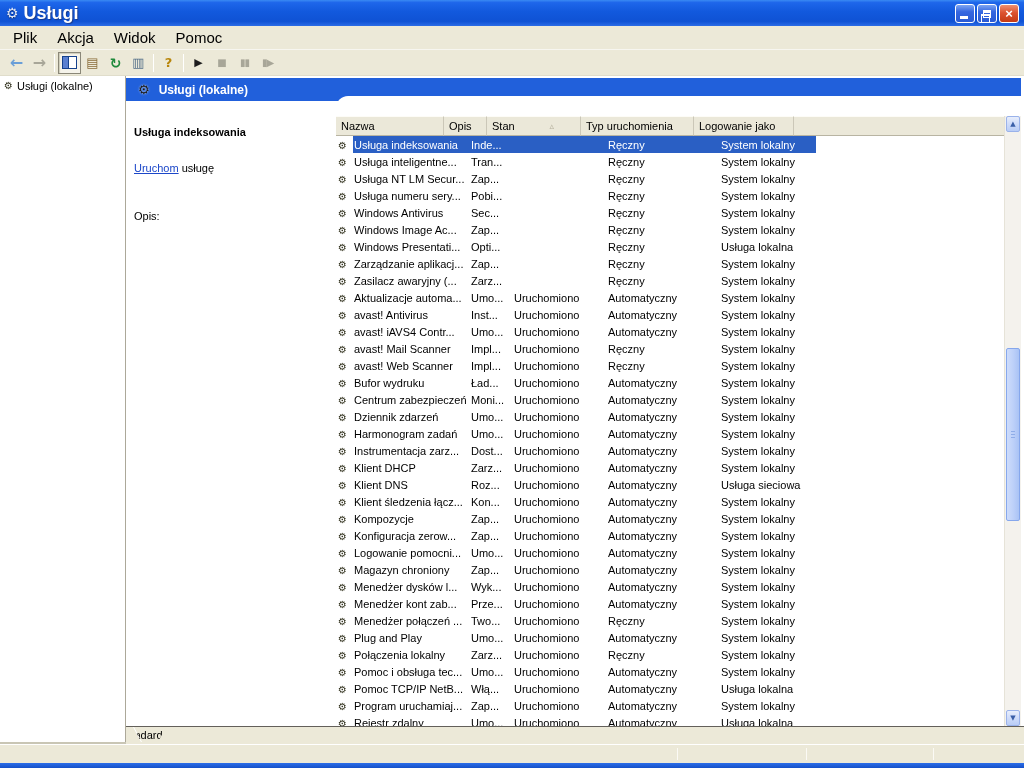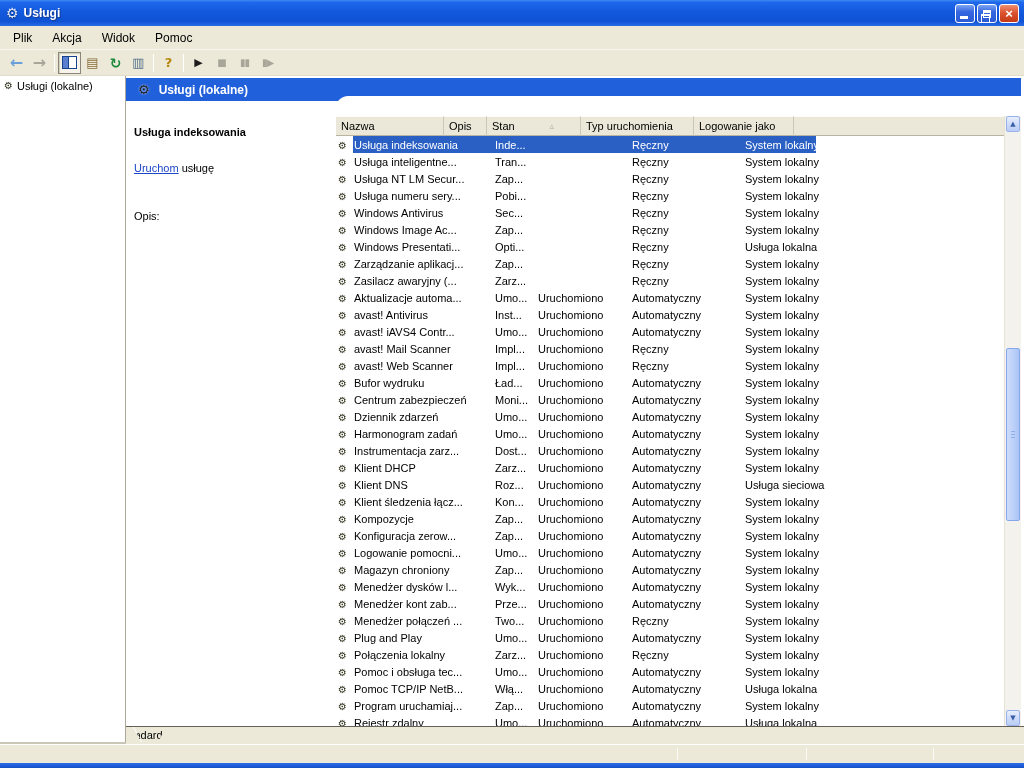--- a/index.html
+++ b/index.html
@@ -3,33 +3,33 @@
 <meta charset="utf-8">
 <style>
   * { margin:0; padding:0; box-sizing:border-box; }
   html,body { width:1024px; height:768px; overflow:hidden; font-family:"Liberation Sans", sans-serif; background:#ece9d8; }
   .window { position:absolute; inset:0; }
 
   
   .titlebar { height:26px; display:flex; align-items:center; padding:0 5px 0 6px;
     background:linear-gradient(180deg,#3a8af3 0%,#1e66ea 10%,#1259dd 45%,#0f52d4 82%,#2b6ce6 100%); }
   .title-icon { font-family:"DejaVu Sans",sans-serif; color:#dfe6f5; font-size:14px; margin-right:5px; text-shadow:0 1px 1px #052a7a; }
-  .title-text { color:#fff; font-weight:bold; font-size:12px; text-shadow:1px 1px 1px #1a3a8a; flex:1; }
+  .title-text { color:#fff; font-weight:bold; font-size:18px; text-shadow:1px 1px 1px #1a3a8a; flex:1; }
   .winbtn { width:20px; height:19px; margin-left:2px; border:1px solid #fff; border-radius:3px;
     display:flex; align-items:center; justify-content:center; position:relative;
     background:linear-gradient(180deg,#7da5f2 0%,#3567e0 40%,#2a5bd4 100%); }
   .winbtn.close { background:linear-gradient(180deg,#ef9070 0%,#dc5330 45%,#c43a14 100%); }
   .glyph-min { position:absolute; left:4px; bottom:3px; width:8px; height:3px; background:#fff; }
   .glyph-restore { position:absolute; left:5px; top:5px; width:8px; height:8px; border:1px solid #fff; border-top:3px solid #fff; background:transparent; }
   .glyph-restore::before { content:""; position:absolute; left:-3px; top:1px; width:7px; height:6px; border:1px solid #fff; border-top:2px solid #fff; background:rgba(220,90,50,0); }
   .glyph-close { color:#fff; font-size:13px; font-weight:bold; line-height:1; }
 
   
   .menubar { height:24px; background:#ece9d8; display:flex; align-items:center; padding-left:3px; border-bottom:1px solid #f7f6f0; }
-  .menu-item { font-size:12px; color:#000; padding:4px 10px; }
+  .menu-item { font-size:15px; color:#000; padding:4px 10px; }
 
   
   .toolbar { height:26px; background:#ece9d8; display:flex; align-items:center; padding-left:5px; border-bottom:1px solid #e0ddcb; }
   .tbtn { width:23px; height:22px; display:flex; align-items:center; justify-content:center; font-family:"DejaVu Sans",sans-serif; }
   .tsep { width:1px; height:18px; background:#c8c5b2; border-right:1px solid #fff; margin:0 3px; }
   .i-back { color:#6a9fd8; font-size:16px; font-weight:bold; }
   .i-fwd { color:#a8a698; font-size:16px; font-weight:bold; }
   .tbtn.pressed { border:1px solid #9a97885e; border-color:#8a8778; background:#f5f3ea; box-shadow:inset 1px 1px 1px #cfccba; }
   .mini-window { width:15px; height:13px; border:1px solid #16418c; background:#fff; display:flex; }
   .mini-window .lp { width:6px; background:#5a7fd0; border-right:1px solid #16418c; }
@@ -68,21 +68,21 @@
   .sortmark { font-family:"DejaVu Sans",sans-serif; color:#b5b19e; font-size:9px; position:absolute; right:26px; top:4px; }
 
   .rows { position:absolute; top:40px; left:0; right:17px; bottom:0; overflow:hidden; }
   .row { height:17px; position:relative; display:flex; font-size:11px; color:#000; align-items:center; }
   .row .selbg { display:none; }
   .row.selected { color:#fff; }
   .row.selected .selbg { display:block; position:absolute; left:17px; width:463px; top:0; bottom:0; background:var(--sel,#2a5fc4); z-index:0; }
   .cell { flex:none; white-space:nowrap; overflow:hidden; padding:0 2px 0 5px; position:relative; z-index:1; }
   .c0 { width:130px; padding-left:18px; }
   .c0 .gear { position:absolute; left:2px; top:2px; z-index:2; }
-  .c1 { width:43px;margin-left:24px; } .c2 { width:94px; } .c3 { width:113px; } .c4 { width:100px; }
+  .c1 { width:43px; } .c2 { width:94px; } .c3 { width:113px; } .c4 { width:100px; }
 
   
   .vscroll { position:absolute; top:20px; right:0; bottom:0; width:17px; background:#f4f2ed; border-left:1px solid #e6e3d8; }
   .sbtn { position:absolute; left:1px; right:1px; height:16px; border:1px solid #9ab2ea; border-radius:2px;
     background:linear-gradient(180deg,#e8eefc 0%,#cfdcfa 50%,#b9cdf6 100%);
     display:flex; align-items:center; justify-content:center; font-family:"DejaVu Sans",sans-serif; font-size:7px; color:#3a5fa8; }
   .sbtn.up { top:0; } .sbtn.down { bottom:0; }
   .sthumb { position:absolute; left:1px; right:1px; top:232px; height:173px; border:1px solid #86a7ec; border-radius:2px;
     background:linear-gradient(90deg,#cddcfb 0%,#bed1f9 50%,#aac3f5 100%); }
   .sthumb::after { content:""; position:absolute; left:4px; right:4px; top:50%; margin-top:-4px; height:8px;

